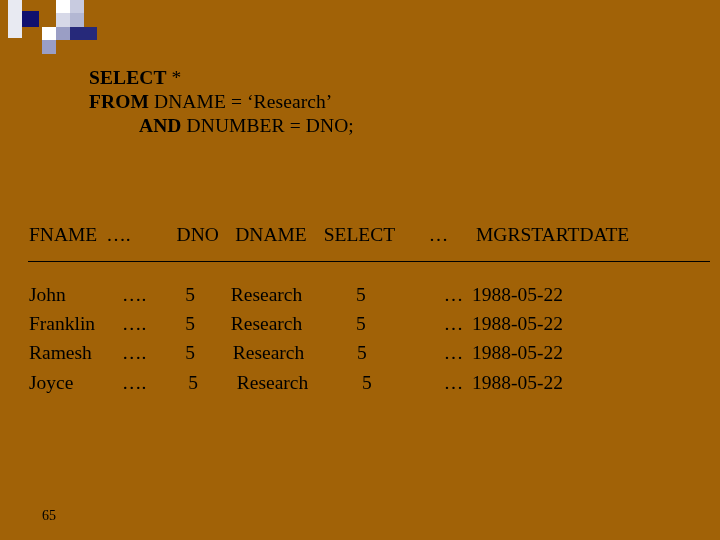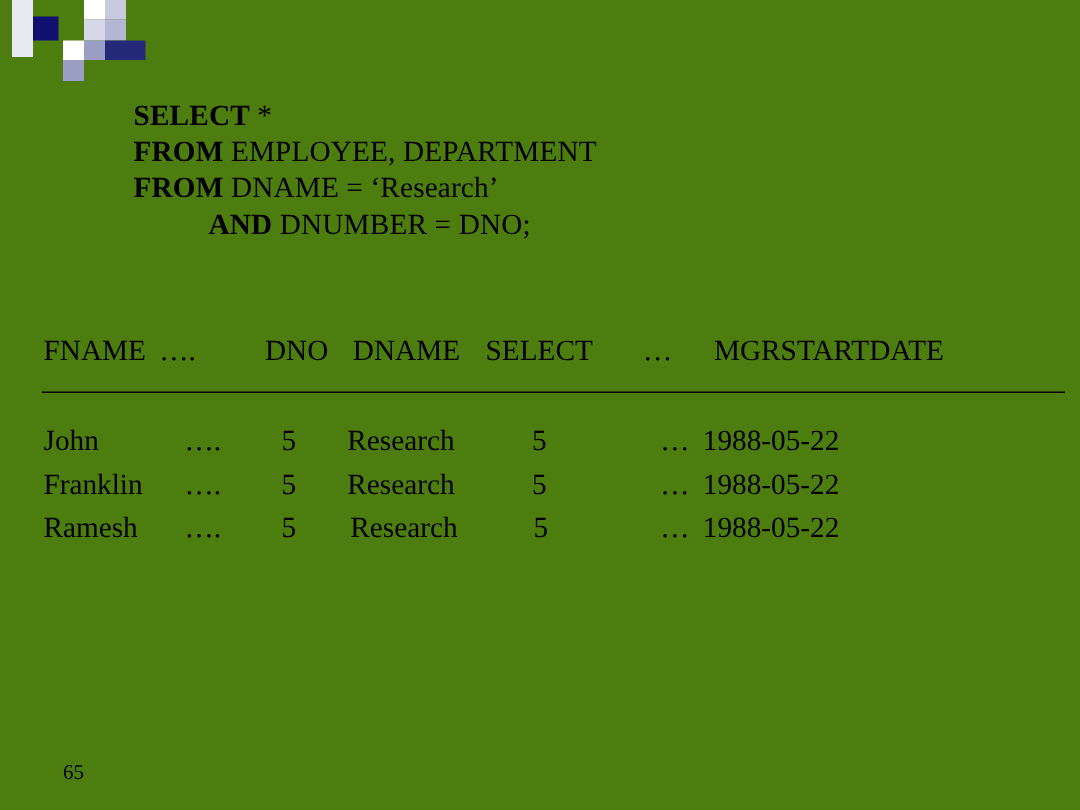--- a/index.html
+++ b/index.html
@@ -14,21 +14,21 @@
     font-family: "Liberation Serif", "DejaVu Serif", serif;
     color: #000000;
     position: relative;
   }
 
   .slide {
     position: absolute;
     left: 0; top: 0;
     width: 720px;
     height: 540px;
-    background: #4d7c0f;
+    background: #a16207;
   }
 
   
   .header-band {
     position: absolute;
     left: 97px;
     top: 12px;
     width: 623px;
     height: 25px;
     background: linear-gradient(to right,
@@ -149,21 +149,20 @@
       <div class="hdr-sq" style="left: 56px; top: 13px; width: 14px; height: 14px; background: rgb(215, 217, 232);"></div>
       <div class="hdr-sq" style="left: 70px; top: 13px; width: 14px; height: 14px; background: rgb(179, 183, 211);"></div>
       <div class="hdr-sq" style="left: 42px; top: 27px; width: 14px; height: 13px; background: rgb(255, 255, 255);"></div>
       <div class="hdr-sq" style="left: 56px; top: 27px; width: 14px; height: 13px; background: rgb(154, 158, 197);"></div>
       <div class="hdr-sq" style="left: 70px; top: 27px; width: 27px; height: 13px; background: rgb(38, 41, 122);"></div>
       <div class="hdr-sq" style="left: 42px; top: 40px; width: 14px; height: 14px; background: rgb(154, 158, 197);"></div>
     </div>
 
   <div class="sql-block">
     <div class="sql-line"><span class="kw">SELECT</span><span> *</span></div>
-    <div class="sql-line"><span class="kw">FROM</span><span> EMPLOYEE, DEPARTMENT</span></div>
     <div class="sql-line"><span class="kw">FROM</span><span> DNAME = ‘Research’</span></div>
     <div class="sql-line sql-indent"><span class="kw">AND</span><span> DNUMBER = DNO;</span></div>
   </div>
 
   <div class="table-wrap">
     <table class="res-table">
       <tbody>
           <tr class="th-row">
         <td class="c-fname">FNAME</td>
         <td class="c-fdots">….</td>
@@ -202,19 +201,28 @@
           </tr>
           <tr class="data-row row-ramesh">
             <td class="d-fname">Ramesh</td>
             <td class="d-fdots">….</td>
             <td class="d-dno">5</td>
             <td class="d-dname">Research</td>
             <td class="d-dnum">5</td>
             <td class="d-edots">…</td>
             <td class="d-date">1988-05-22</td>
           </tr>
+          <tr class="data-row row-joyce">
+            <td class="d-fname">Joyce</td>
+            <td class="d-fdots">….</td>
+            <td class="d-dno">5</td>
+            <td class="d-dname">Research</td>
+            <td class="d-dnum">5</td>
+            <td class="d-edots">…</td>
+            <td class="d-date">1988-05-22</td>
+          </tr>
         </tbody>
     </table>
   </div>
 
   <div class="page-num">65</div>
 
 </div>
 
 </body></html>

